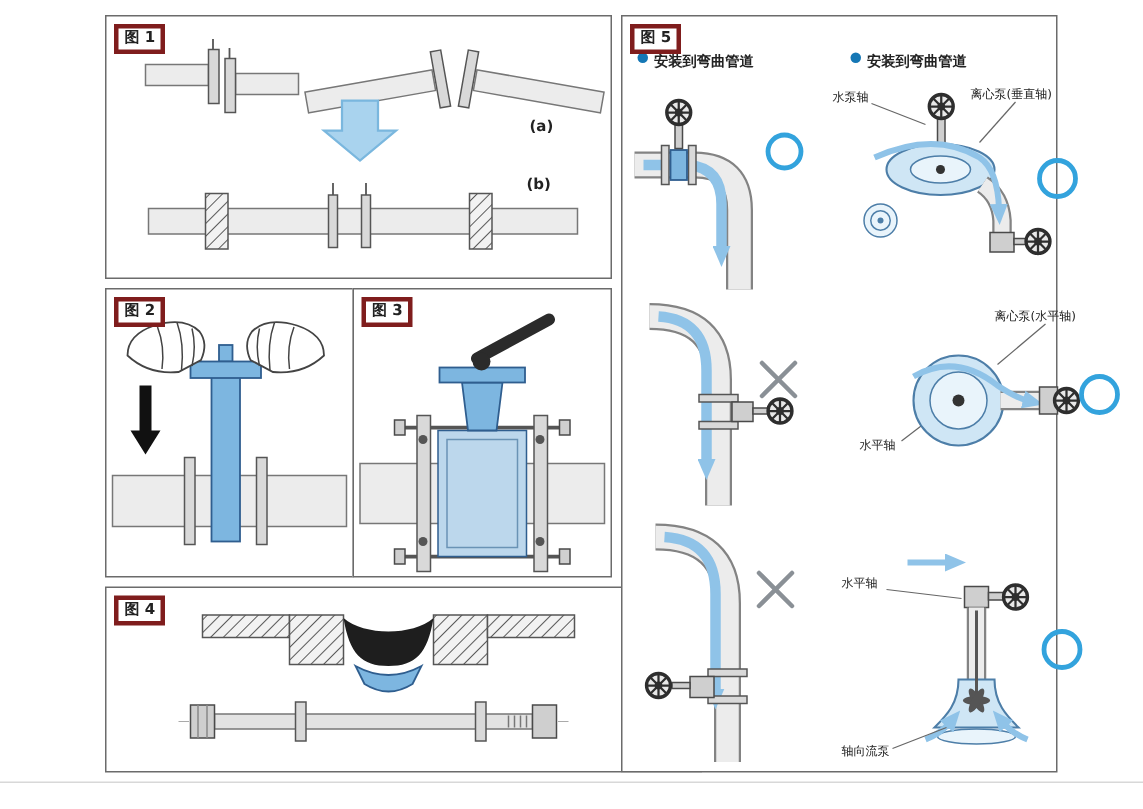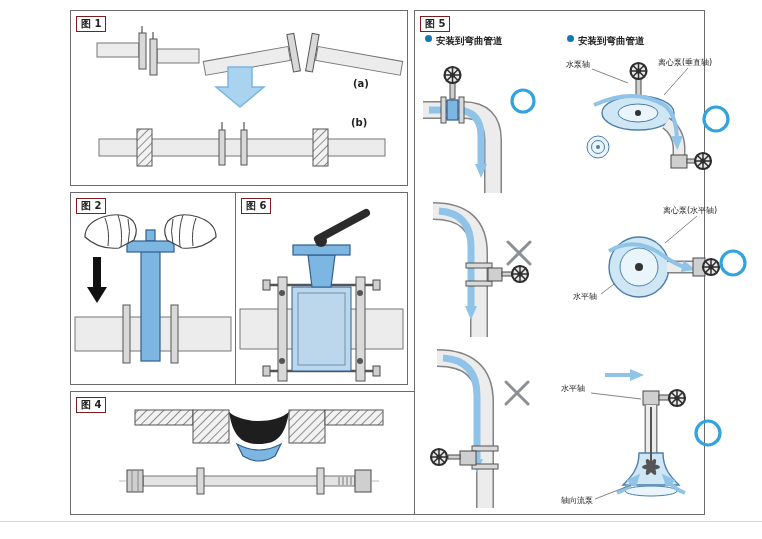--- a/index.html
+++ b/index.html
@@ -1,19 +1,19 @@
 <!DOCTYPE html>
 <html style="--flow-blue: #8fc3e8; --valve-blue: #7db6e0; --mark-ok: #33a3dd; --mark-bad: #8a9096; --bullet-blue: #1577b5;"><head>
 <meta charset="utf-8">
 <style>
   *{margin:0;padding:0;box-sizing:border-box}
   html,body{width:762px;height:539px;background:#fff;overflow:hidden}
   body{position:relative;font-family:"DejaVu Sans",sans-serif;color:#222}
   .panel{position:absolute;border:1px solid #6b6b6b;background:#fff}
-  .fig-tag{position:absolute;left:5px;top:5px;border:1px solid #7f1d1d;font-size:10px;font-weight:bold;
+  .fig-tag{position:absolute;left:5px;top:5px;border:3px solid #7f1d1d;font-size:10px;font-weight:bold;
            padding:0 4px;line-height:14px;background:#fff;z-index:2;white-space:nowrap}
   .cell{position:absolute}
   svg{display:block}
   svg text{font-family:"DejaVu Sans",sans-serif}
   .lbl{font-size:8px;fill:#222}
   .sub{font-size:10px;font-weight:bold;fill:#222}
   .pipe-o{fill:none;stroke:#838383;stroke-width:18}
   .pipe-i{fill:none;stroke:#ececec;stroke-width:15}
   .pipe-o.thin{stroke-width:13}
   .pipe-i.thin{stroke-width:10}
@@ -107,21 +107,21 @@
     </g>
     <g transform="translate(159,0) scale(-1,1)">
       <path d="M14,44 Q14,30 32,24 Q52,18 62,28 Q68,36 63,47 L48,55 Q28,57 14,44 Z" fill="#fff" stroke="#444" stroke-width="1.2"></path>
       <path d="M34,25 Q39,38 37,53 M47,22 Q52,36 50,54 M57,26 Q60,38 57,51" fill="none" stroke="#444" stroke-width="1"></path>
     </g>
     <polygon points="22,64 30,64 30,94 36,94 26,110 16,94 22,94" fill="#111"></polygon>
   </svg>
 </div>
 
 <div class="panel" style="left:235px;top:192px;width:173px;height:193px">
-  <div class="fig-tag">图 6</div>
+  <div class="fig-tag">图 3</div>
   <svg viewBox="0 0 171 191" width="171" height="191">
     <g>
       <rect class="pipe-rect" x="4" y="116" width="163" height="40"></rect>
     </g>
     <g>
       <line x1="34" y1="92" x2="137" y2="92" stroke="#555" stroke-width="2.5"></line>
       <line x1="34" y1="178" x2="137" y2="178" stroke="#555" stroke-width="2.5"></line>
       <rect class="metal" x="27" y="87" width="7" height="10"></rect>
       <rect class="metal" x="137" y="87" width="7" height="10"></rect>
       <rect class="metal" x="27" y="173" width="7" height="10"></rect>
@@ -195,21 +195,21 @@
         <rect class="flange" x="24" y="42" width="5" height="26"></rect>
         <rect class="flange" x="42" y="42" width="5" height="26"></rect>
         <rect class="bluepart" x="30" y="45" width="11" height="20"></rect>
         <rect class="metal" x="33" y="28" width="5" height="16"></rect>
         <use href="#wheel" x="35.5" y="20"></use>
       </g>
       <circle class="okmark" cx="106" cy="46" r="11"></circle>
     </svg>
   </div>
 
-  <div class="cell" style="left:135px;top:40px;width:205px;height:150px">
+  <div class="cell" style="left:124px;top:40px;width:205px;height:150px">
     <svg viewBox="0 0 205 150" width="205" height="150">
       <text class="lbl" x="16" y="16">水泵轴</text>
       <path class="leader" d="M42,18 L78,32"></path>
       <text class="lbl" x="108" y="14">离心泵(垂直轴)</text>
       <path class="leader" d="M138,17 L114,44"></path>
       <g>
         <rect class="metal" x="86" y="28" width="5" height="18"></rect>
         <use href="#wheel" x="88.5" y="20"></use>
         <ellipse class="pumpfill" cx="88" cy="62" rx="36" ry="17"></ellipse>
         <ellipse class="pumpin" cx="88" cy="62" rx="20" ry="9"></ellipse>

